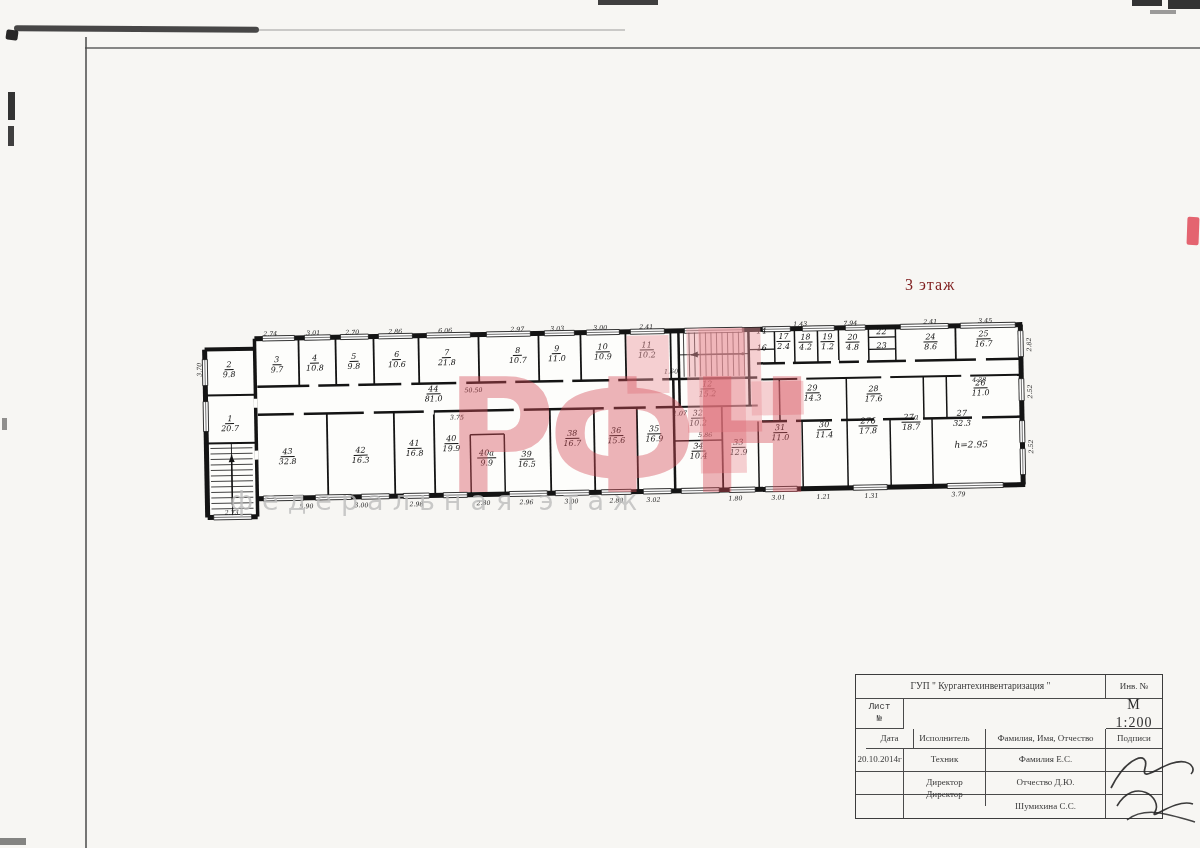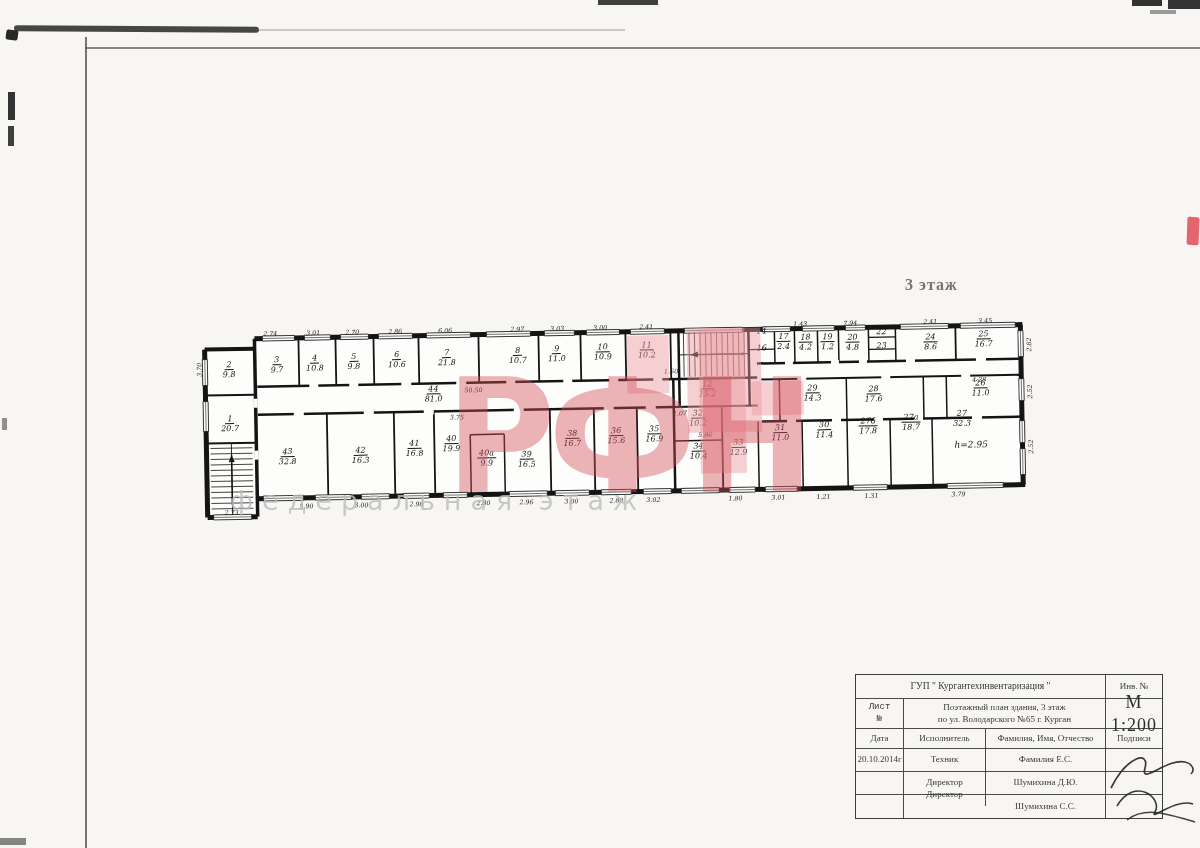--- a/index.html
+++ b/index.html
@@ -9,21 +9,21 @@
     font-family:"Liberation Serif",serif;color:#2e2e2e;
   }
   .abs{position:absolute;}
   
   .frame-v{left:85px;top:37px;width:1.5px;height:811px;background:#4a4a4a;opacity:.75;}
   .frame-h{left:85px;top:47px;width:1115px;height:1.5px;background:#4a4a4a;opacity:.65;}
   .smudge1{left:14px;top:26px;width:245px;height:6px;background:#1a1a1a;opacity:.8;border-radius:3px;transform:rotate(.4deg);}
   .smudge2{left:255px;top:29px;width:370px;height:2px;background:#555;opacity:.28;}
   .mark{background:#111;}
   
-  .floor-label{left:905px;top:276px;font-size:16px;color:#737373;letter-spacing:1px;font-weight:bold;}
+  .floor-label{left:905px;top:276px;font-size:16px;color:#7f1d1d;letter-spacing:1px;}
   
   #plan{left:202px;top:324px;width:835px;height:195px;transform:rotate(-1.05deg);}
   #plan svg{position:absolute;left:0;top:0;}
   .room-label{
     position:absolute;transform:translateX(-50%);text-align:center;
     font-family:"DejaVu Serif",serif;font-style:italic;
     font-size:8px;line-height:1.15;color:#141414;white-space:nowrap;z-index:3;
   }
   .room-label .num{display:inline-block;border-bottom:.8px solid #141414;padding:0 2px;}
   .room-label .area{display:block;}
@@ -49,21 +49,21 @@
   .red-blob{left:1187px;top:217px;width:12px;height:28px;background:#e04a58;opacity:.85;border-radius:2px;transform:rotate(2deg);z-index:6;}
   
   #tb{
     left:855px;top:674px;width:306px;height:143px;
     border:1.3px solid #3c3c3c;background:transparent;
     font-size:9px;color:#3a3a3a;z-index:2;
   }
   .tb-cell{position:absolute;box-sizing:border-box;border-right:1px solid #4a4a4a;border-bottom:1px solid #4a4a4a;
     display:flex;align-items:center;justify-content:center;text-align:center;line-height:1.25;padding:1px 2px;}
   .tb-cell.last{border-right:none;}
-  .tb-scale{font-size:18px;letter-spacing:1px;color:#2f2f2f;}
+  .tb-scale{font-size:14px;letter-spacing:1px;color:#2f2f2f;}
   .tb-org{font-size:9.5px;}
   .pre{white-space:pre-line;font-family:Liberation Mono, monospace;}
   #sig-svg{left:1105px;top:748px;z-index:3;}
 </style>
 </head>
 <body>
 
 <div class="abs frame-v"></div>
 <div class="abs frame-h"></div>
 <div class="abs smudge1"></div>
@@ -371,39 +371,35 @@
 
 <div class="abs wm-big">РФН</div>
 <div class="abs wm-sub">федеральная этаж</div>
 
 <div class="abs" id="tb">
   <div class="tb-cell tb-org" style="left:0;top:0;width:250px;height:24px;">ГУП " Кургантехинвентаризация "</div>
   <div class="tb-cell last" style="left:250px;top:0;width:56px;height:24px;">Инв. №</div>
 
   <div class="tb-cell pre" style="left:0;top:24px;width:48px;height:30px;">Лист
 №</div>
-  <div class="tb-cell" style="left:48px;top:24px;width:202px;height:30px;flex-direction:column;">
-    <span>Поэтажный план здания, 3 этаж</span>
-    <span>по ул. Володарского №65 г. Курган</span>
-  </div>
   <div class="tb-cell last tb-scale" style="left:250px;top:24px;width:56px;height:30px;">М 1:200</div>
 
-  <div class="tb-cell" style="left:0;top:54px;width:48px;height:20px;">Дата</div>
+  <div class="tb-cell" style="left:10px;top:54px;width:48px;height:20px;">Дата</div>
   <div class="tb-cell" style="left:48px;top:54px;width:82px;height:20px;font-family:Liberation Serif, serif;">Исполнитель</div>
   <div class="tb-cell" style="left:130px;top:54px;width:120px;height:20px;">Фамилия, Имя, Отчество</div>
   <div class="tb-cell last" style="left:250px;top:54px;width:56px;height:20px;">Подписи</div>
 
   <div class="tb-cell" style="left:0;top:74px;width:48px;height:23px;">20.10.2014г</div>
   <div class="tb-cell" style="left:48px;top:74px;width:82px;height:23px;">Техник</div>
   <div class="tb-cell" style="left:130px;top:74px;width:120px;height:23px;">Фамилия Е.С.</div>
   <div class="tb-cell last" style="left:250px;top:74px;width:56px;height:23px;"></div>
 
   <div class="tb-cell" style="left:0;top:97px;width:48px;height:23px;"></div>
   <div class="tb-cell" style="left:48px;top:97px;width:82px;height:23px;">Директор</div>
-  <div class="tb-cell" style="left:130px;top:97px;width:120px;height:23px;">Шумихина Д.Ю.</div>
+  <div class="tb-cell" style="left:130px;top:97px;width:120px;height:23px;">Отчество Д.Ю.</div>
   <div class="tb-cell last" style="left:250px;top:97px;width:56px;height:23px;"></div>
 
   <div class="tb-cell" style="left:0;top:120px;width:48px;height:23px;border-bottom:none;"></div>
   <div class="tb-cell" style="left:48px;top:108px;width:82px;height:23px;border-bottom:none;">Директор</div>
   <div class="tb-cell" style="left:130px;top:120px;width:120px;height:23px;border-bottom:none;">Шумихина С.С.</div>
   <div class="tb-cell last" style="left:250px;top:120px;width:56px;height:23px;border-bottom:none;"></div>
 </div>
 
 <svg class="abs" id="sig-svg" width="95" height="80" viewBox="0 0 95 80">
   <path d="M6,40 C22,8 45,2 40,20 C35,38 62,10 80,14 C88,16 90,22 86,26" fill="none" stroke="#262626" stroke-width="1.7" opacity=".9"></path>

